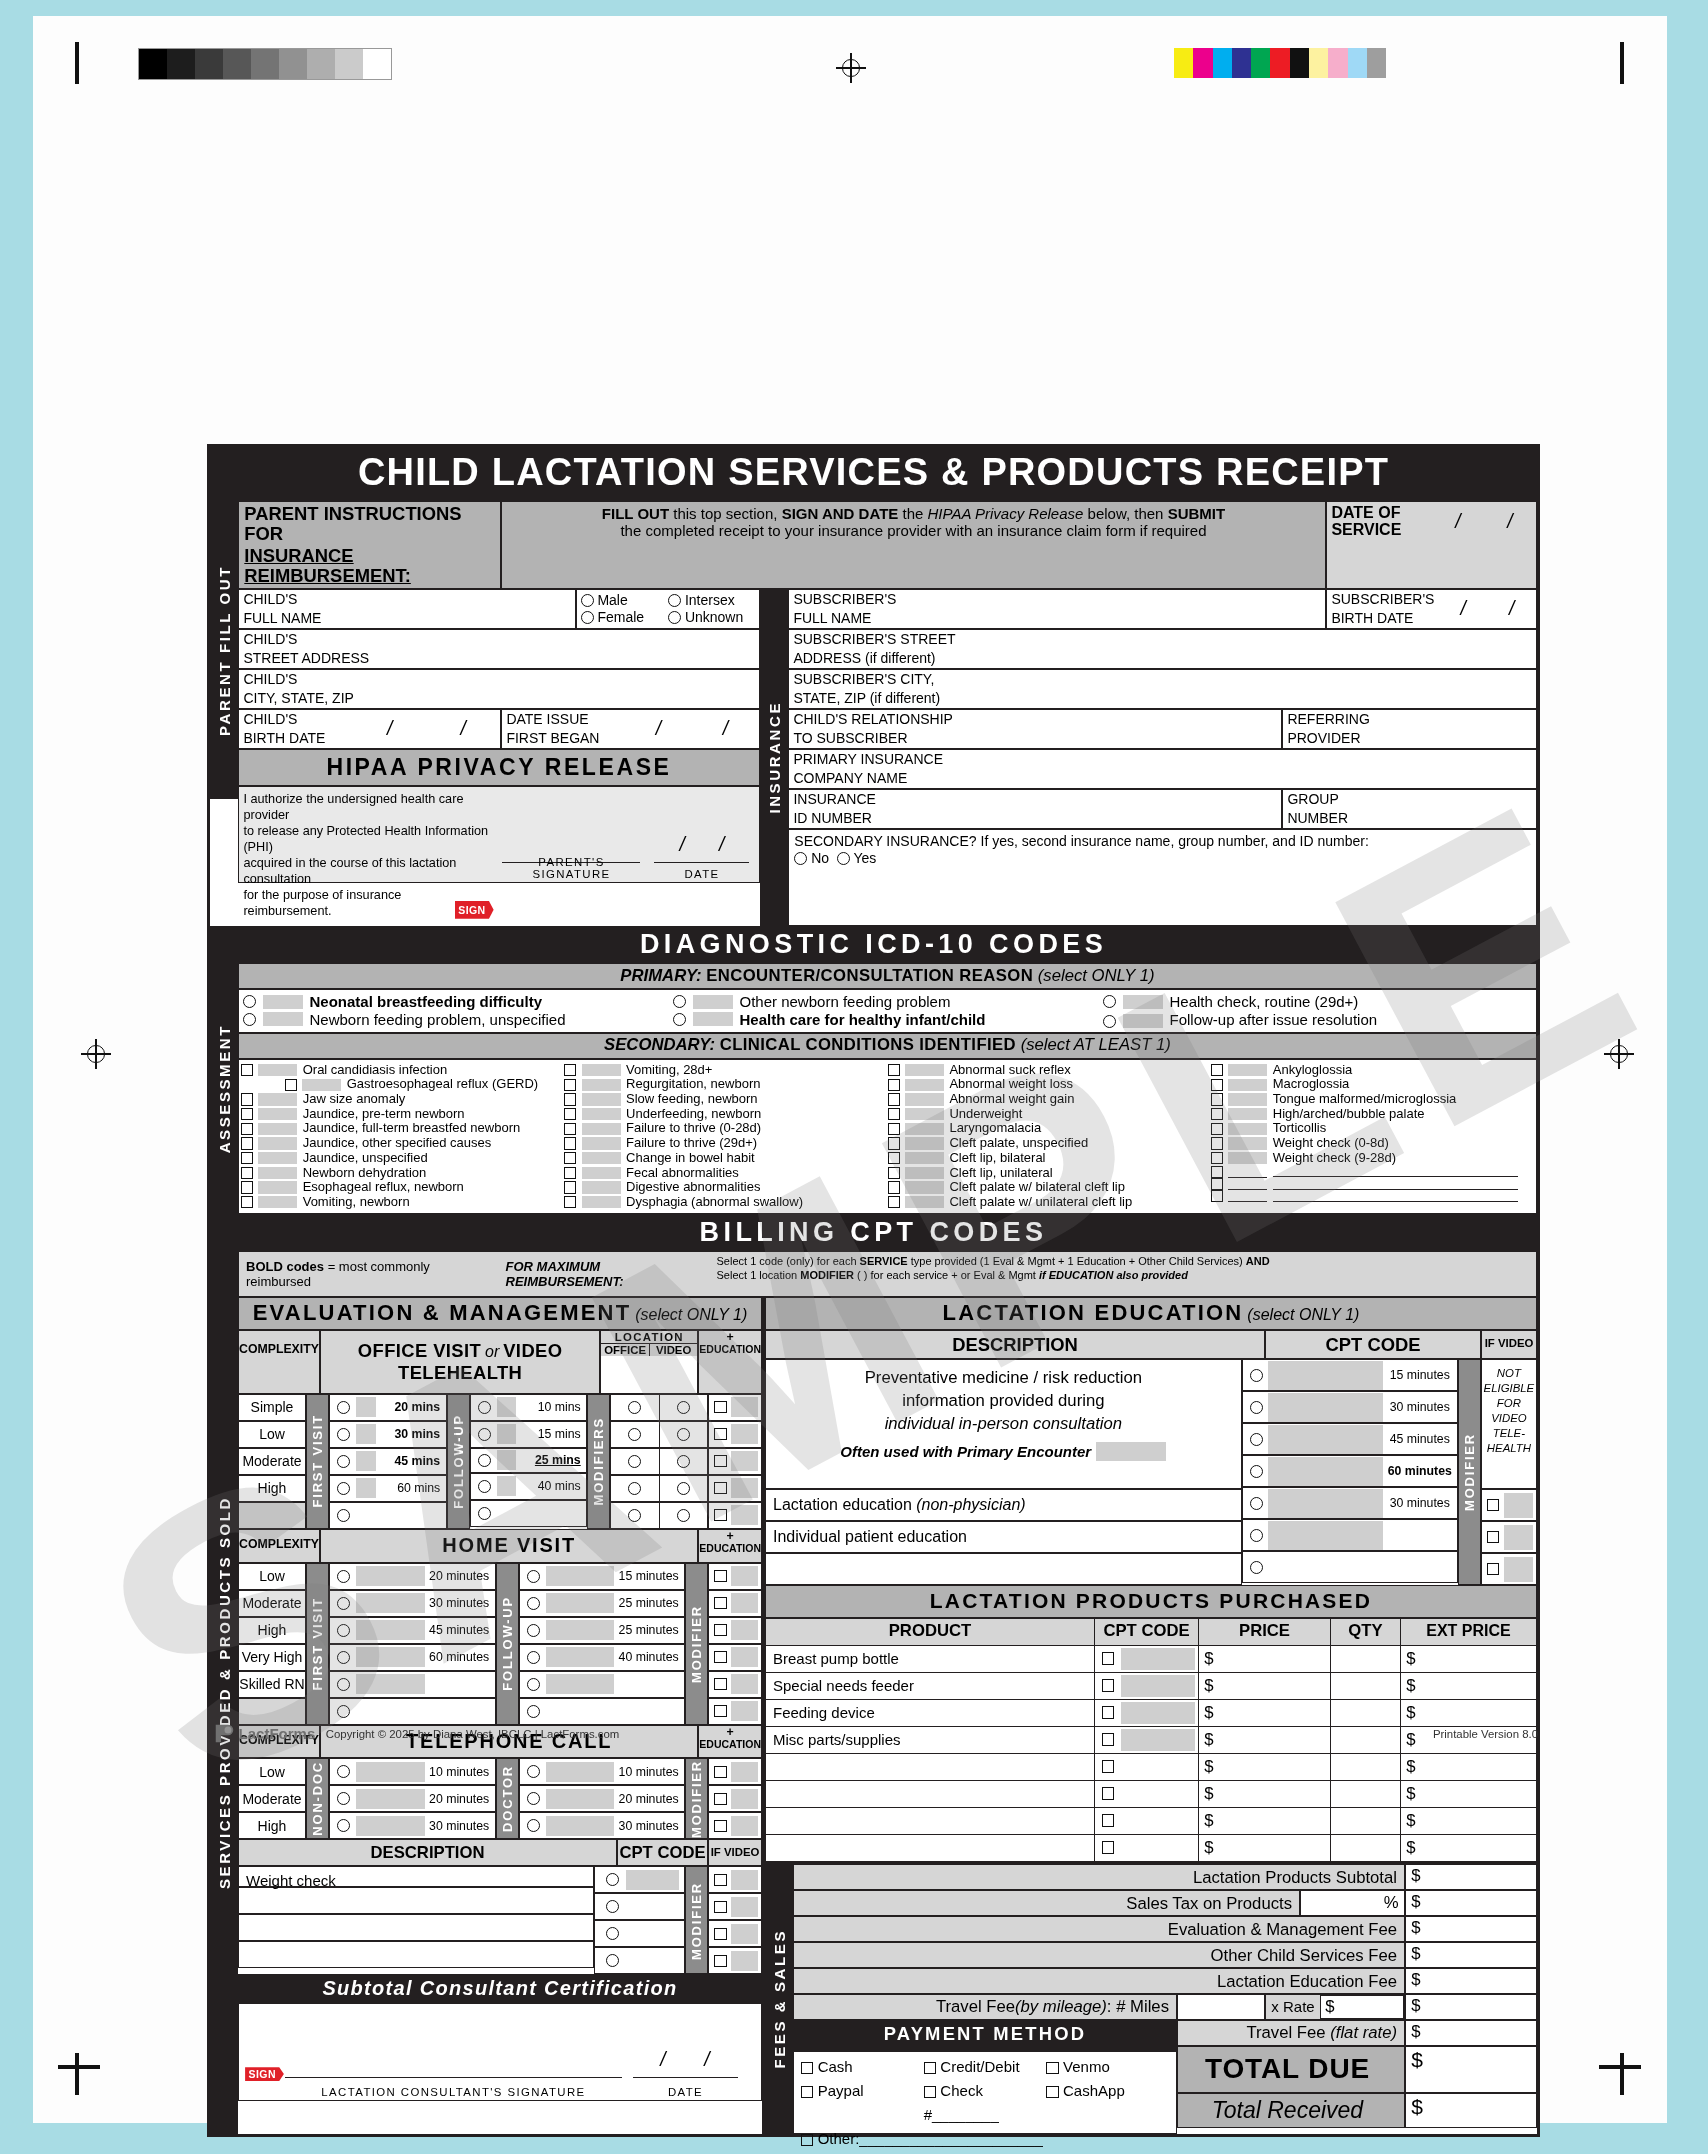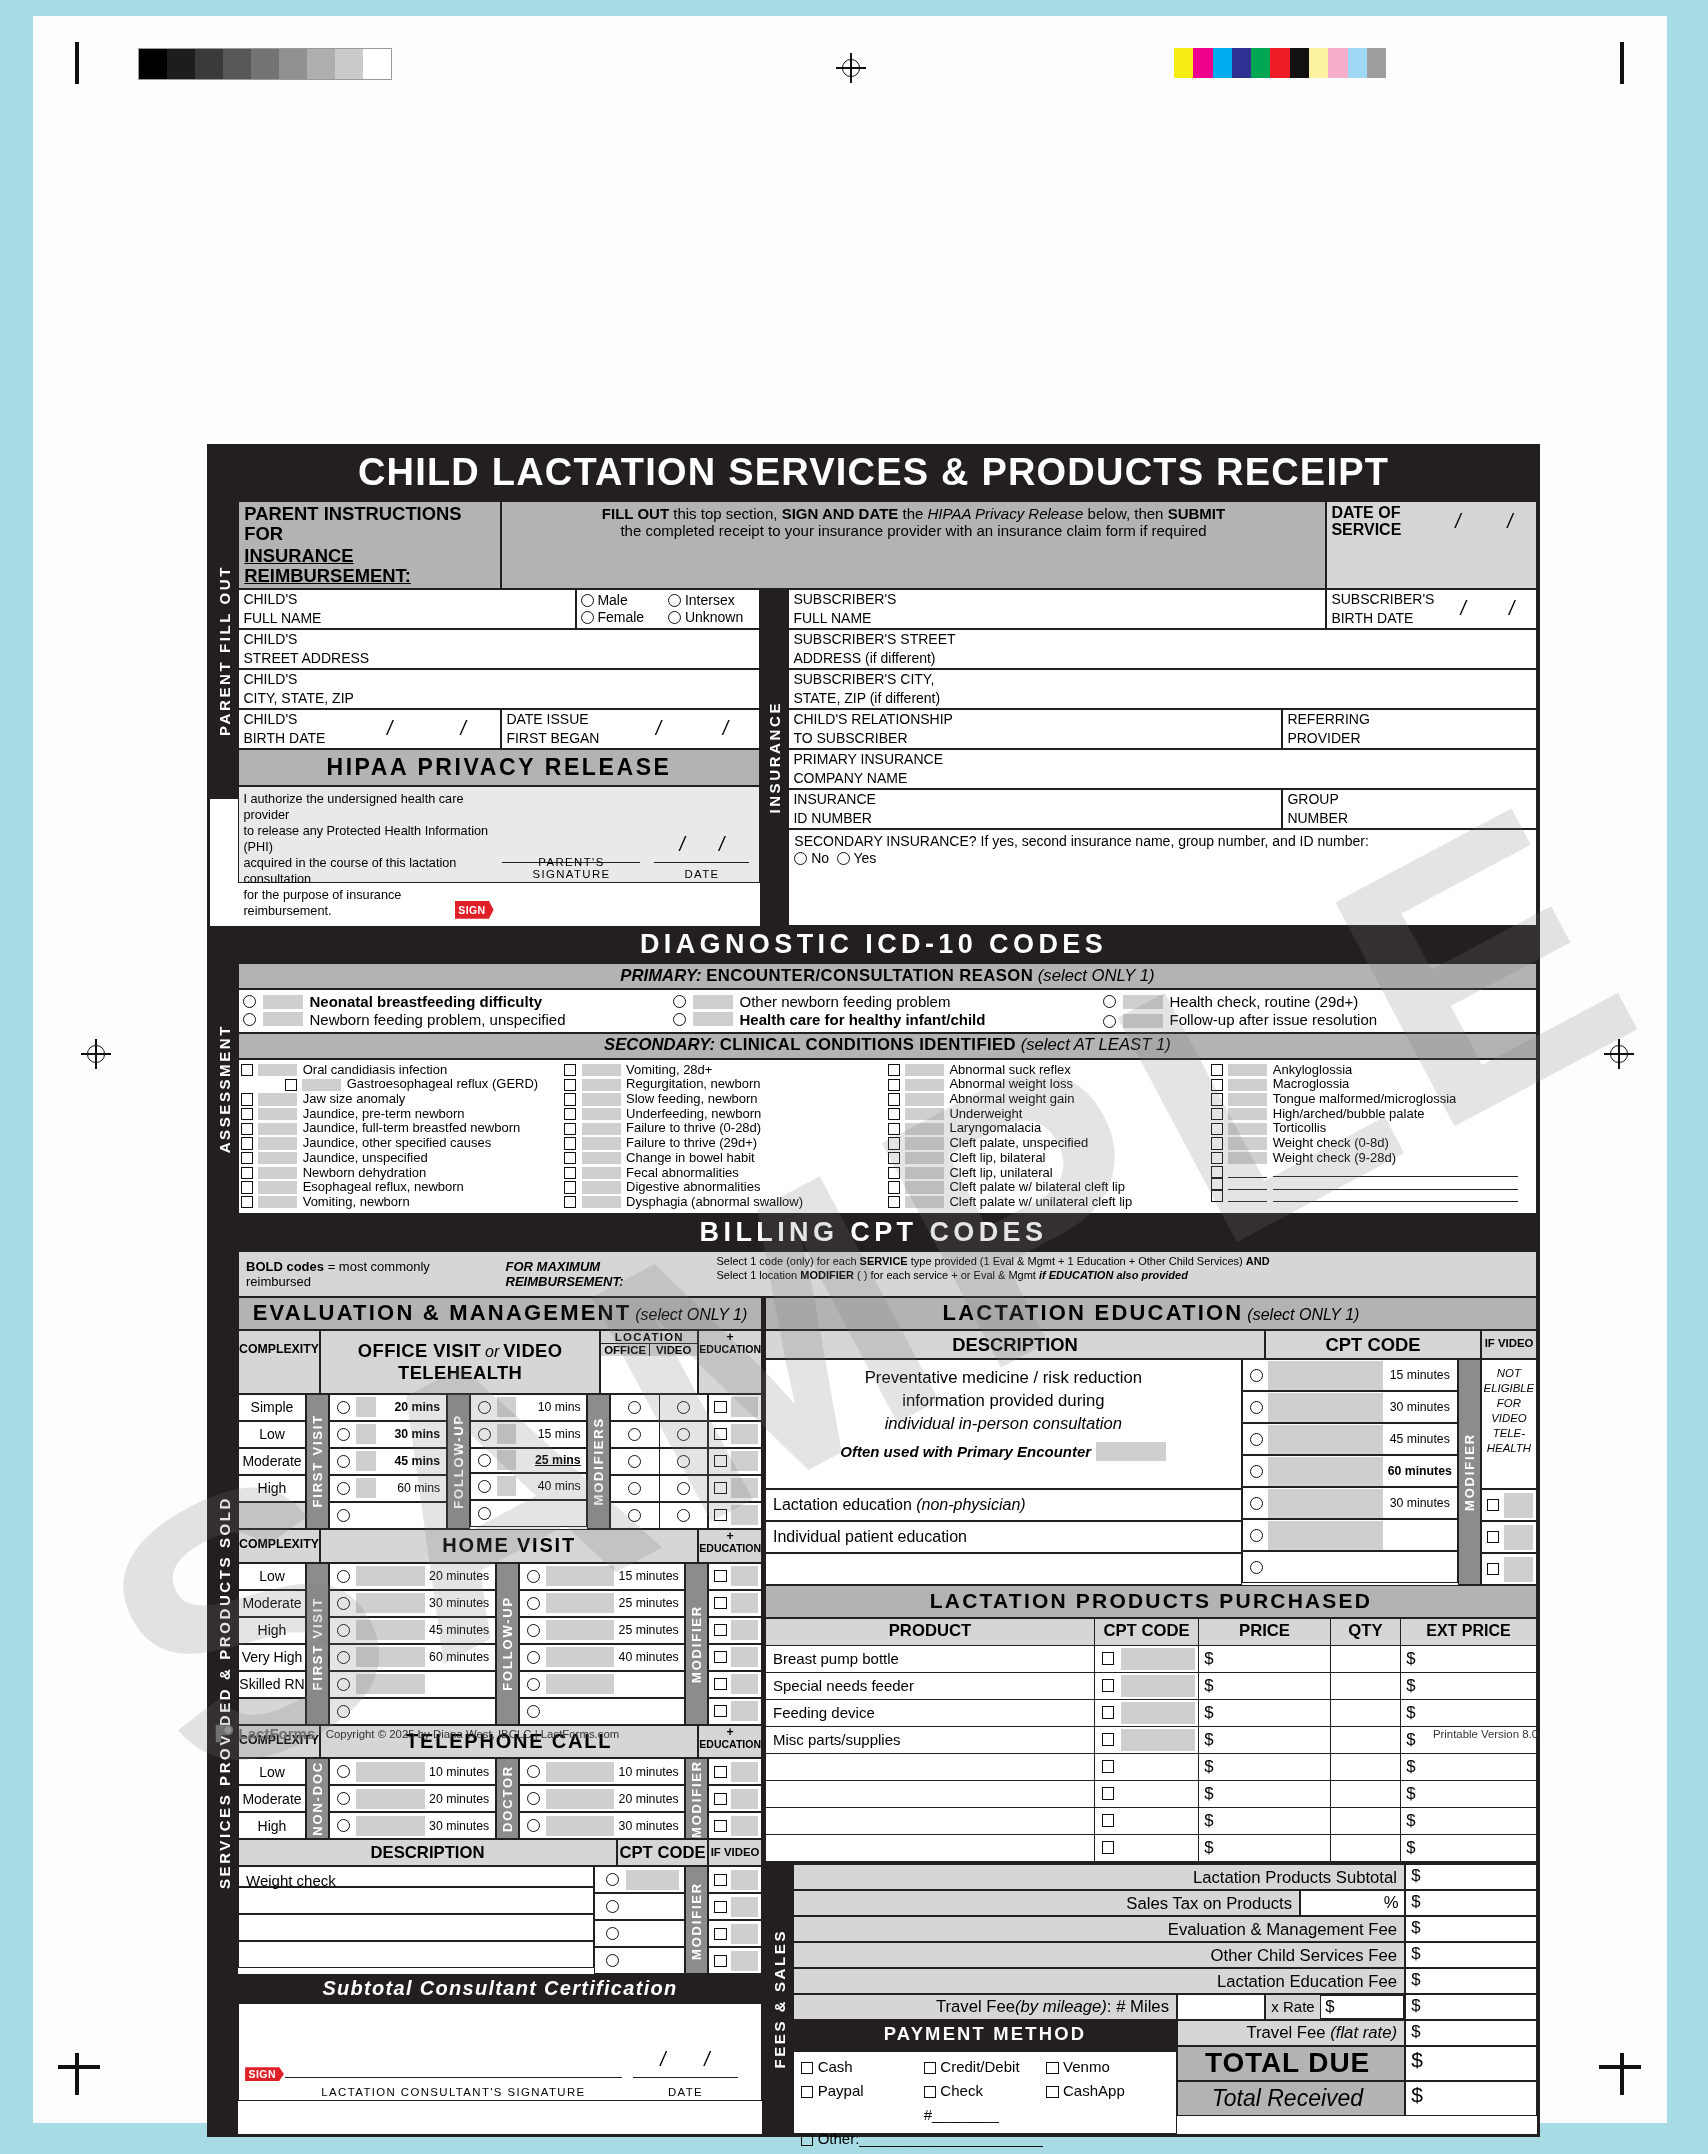--- a/index.html
+++ b/index.html
@@ -1319,21 +1319,21 @@
                         </div>
                       </div>
                     </div>
                     <div style="flex: 0 0 360px;">
                       <div style="display: flex; height: 26px;">
                         <div class="cell lgreyhdr" style="flex: 1 1 0%; display: flex; align-items: center; justify-content: flex-end; padding-right: 7px;">
                           <div style="font-size: 16.7px;"><span>Travel Fee </span><i>(flat rate)</i></div>
                         </div>
                         <div class="cell" style="flex: 0 0 132px; font-size: 16.7px; padding: 1.8px 5.3px;">$</div>
                       </div>
-                      <div style="display: flex; height: 35px;">
+                      <div style="display: flex; height: 47px;">
                         <div class="cell" style="flex: 1 1 0%; display: flex; align-items: center; justify-content: center; padding-right: 7px; background: rgb(179, 179, 179);">
                           <div style="font-size: 28px; font-weight: bold; letter-spacing: 0.9px;">TOTAL DUE</div>
                         </div>
                         <div class="cell" style="flex: 0 0 132px; font-size: 21px; padding: 1.8px 5.3px;">$</div>
                       </div>
                       <div style="display: flex; height: 35px;">
                         <div class="cell" style="flex: 1 1 0%; display: flex; align-items: center; justify-content: center; padding-right: 7px; background: rgb(179, 179, 179);">
                           <div class="i" style="font-size: 23px;">Total Received</div>
                         </div>
                         <div class="cell" style="flex: 0 0 132px; font-size: 21px; padding: 1.8px 5.3px;">$</div>

